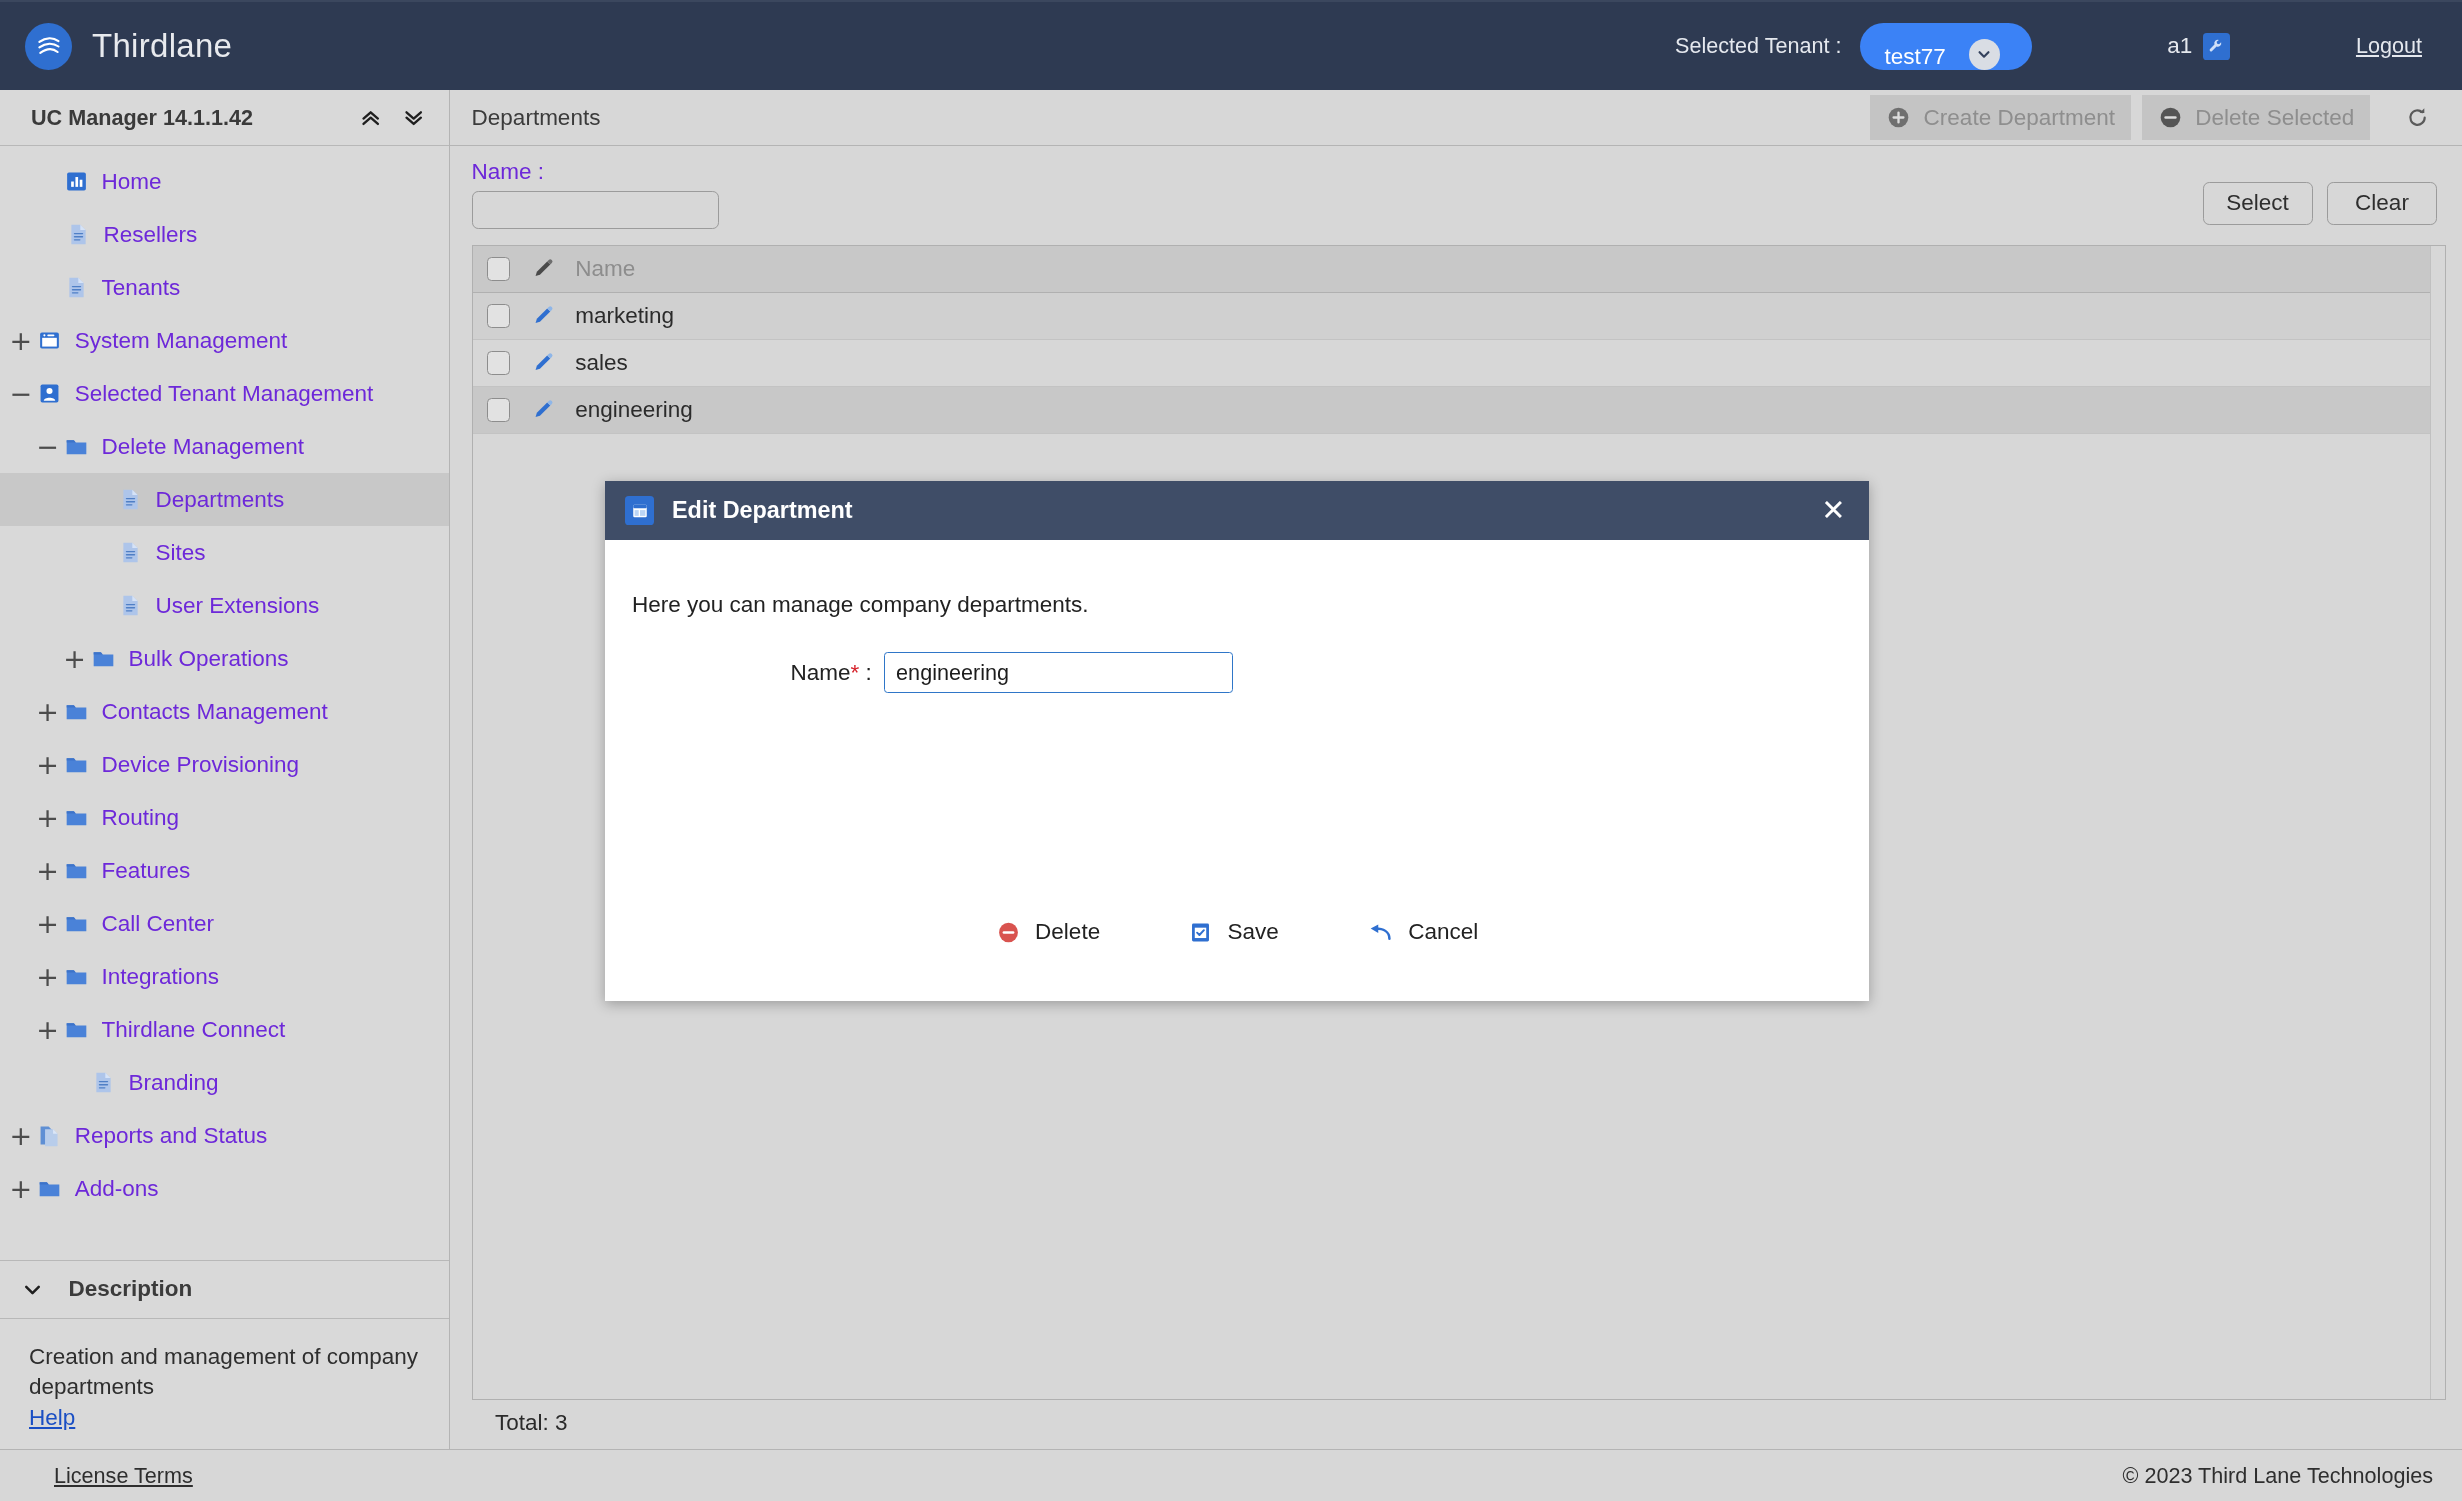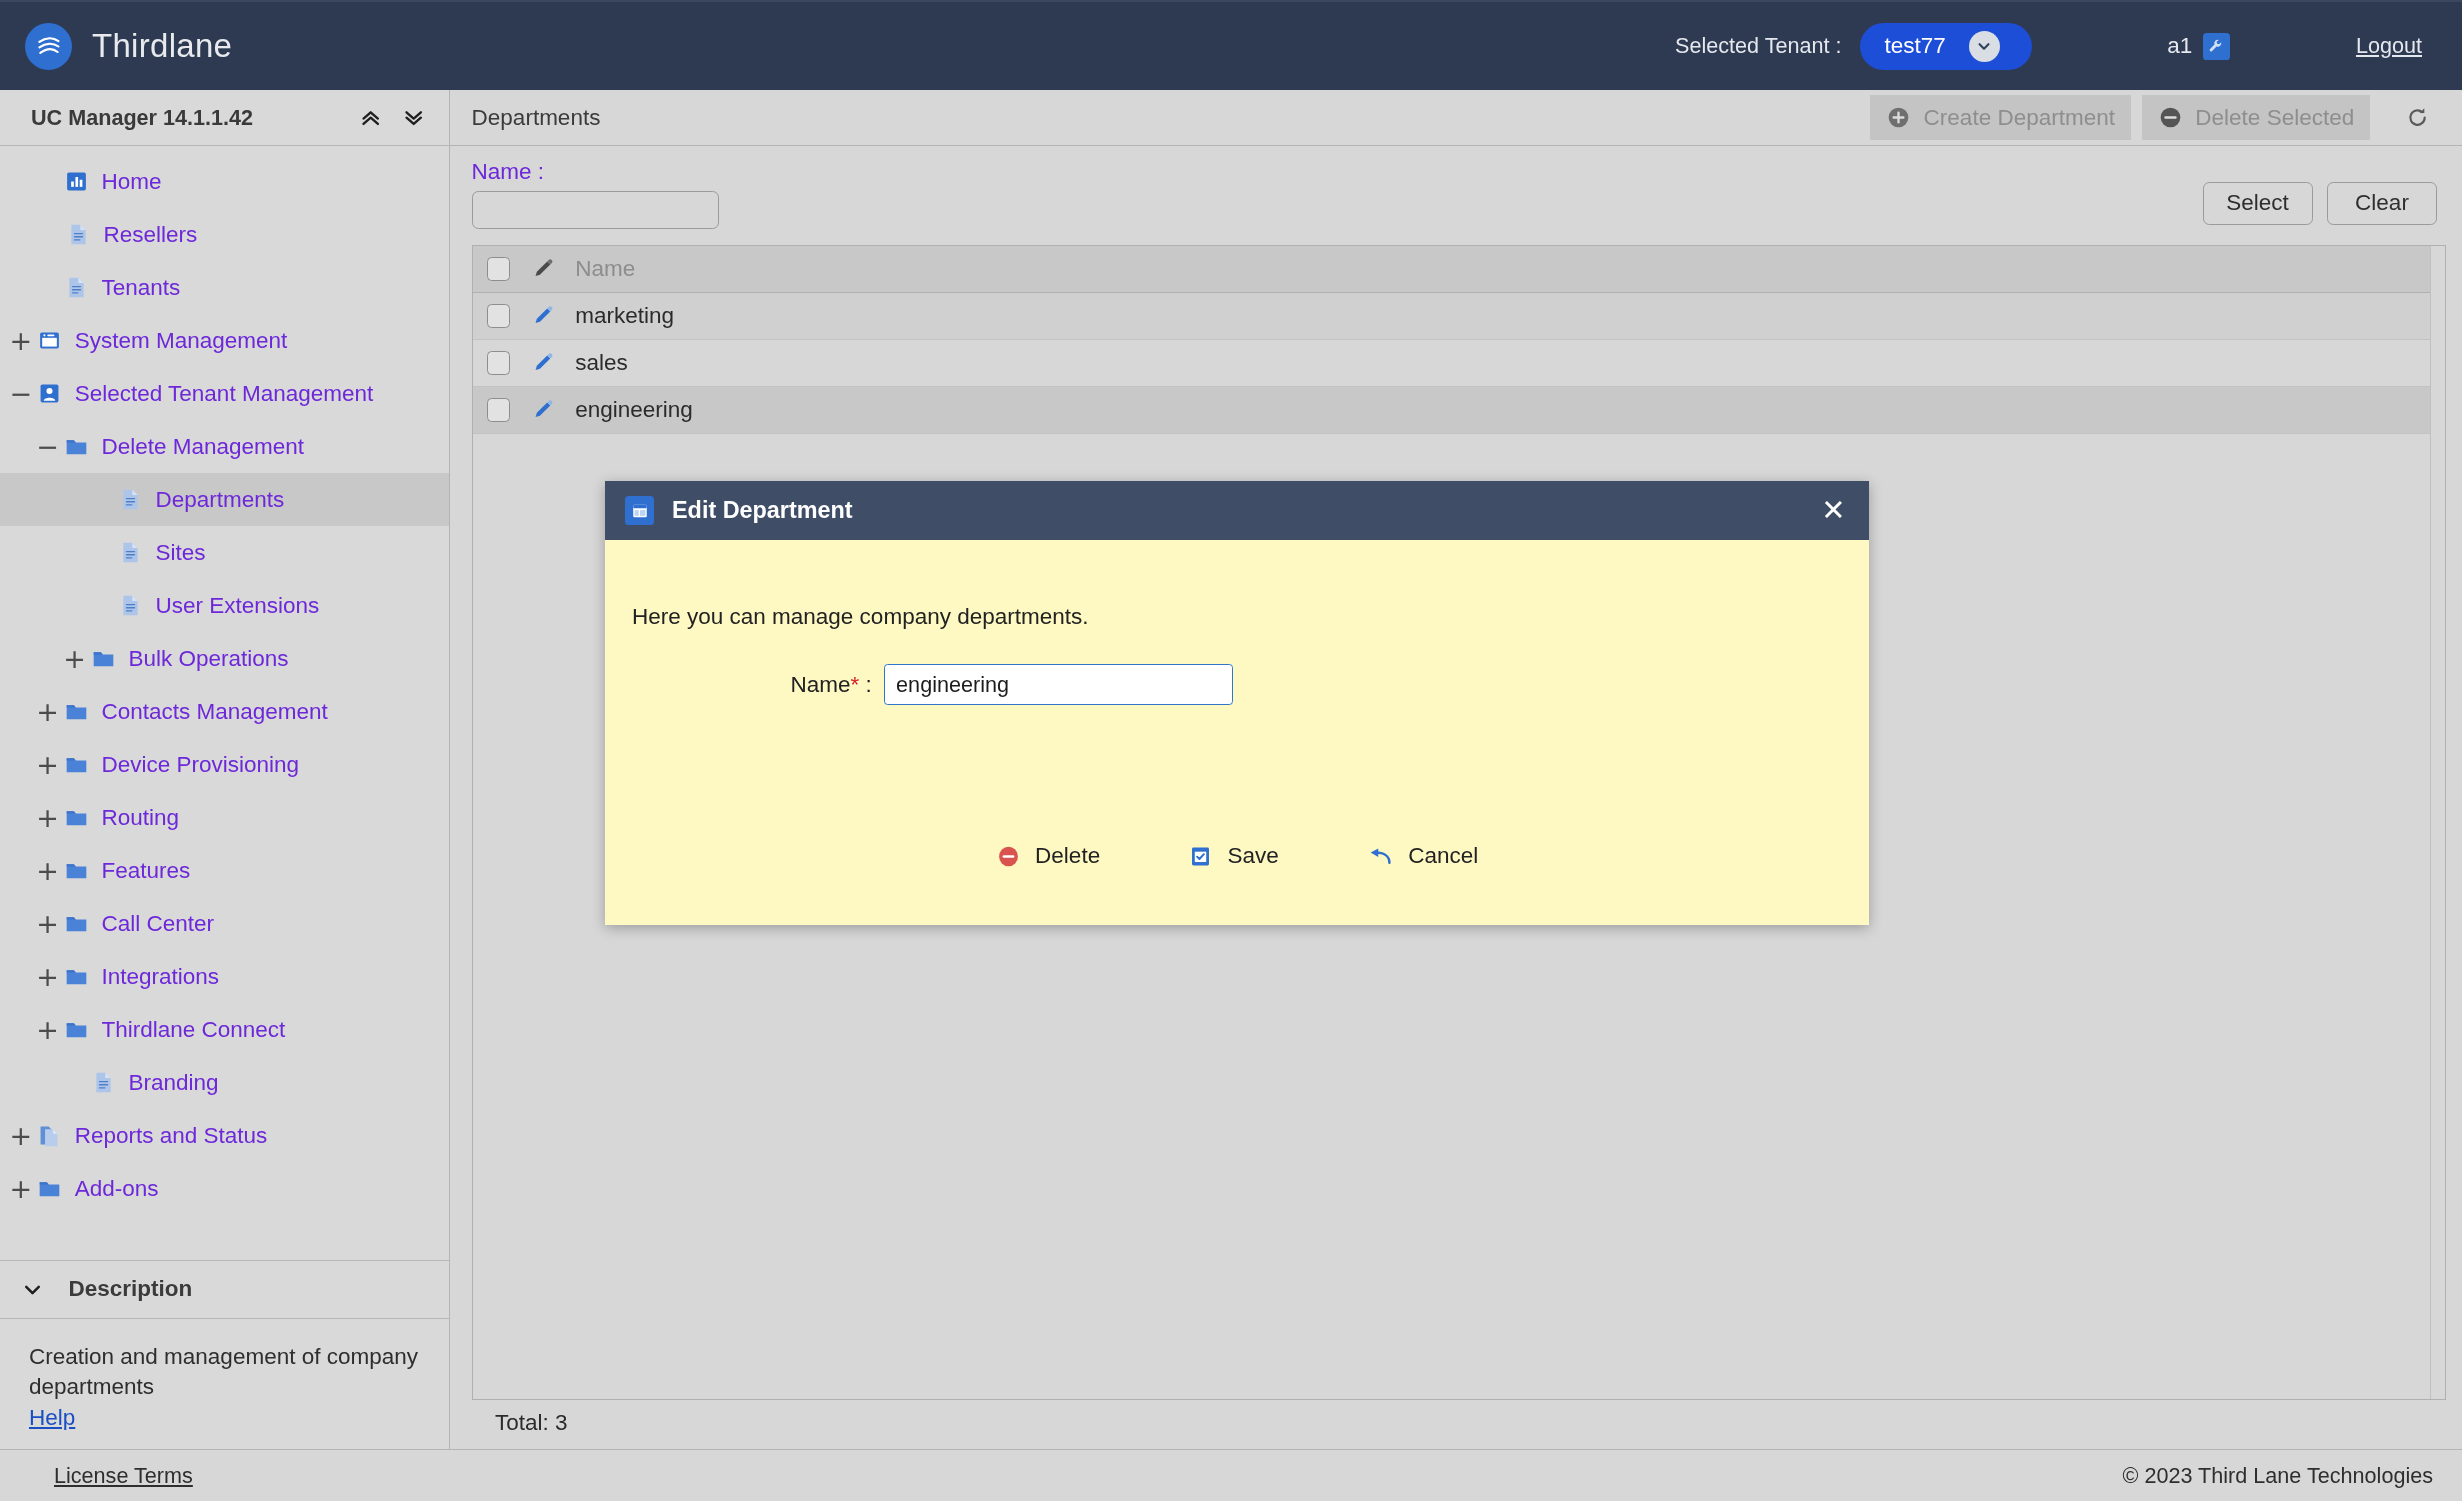--- a/index.html
+++ b/index.html
@@ -62,25 +62,25 @@
     display: flex;
     align-items: center;
   }
   .tenant-label {
     color: #e5e8ee;
     font-size: 21.6px;
     margin-right: 18px;
     white-space: nowrap;
   }
   .tenant-select {
-    background: #1d4ed8;
+    background: #3b82f6;
     border-radius: 25px;
     height: 47px;
     display: flex;
-    align-items: center;
+    align-items: flex-end;
     padding: 0 12.6px 0 25px;
     gap: 23px;
     cursor: pointer;
     min-width: 135px;
   }
   .tenant-select-value {
     color: #ffffff;
     font-size: 22.5px;
   }
   .tenant-caret {
@@ -413,27 +413,26 @@
     font-size: 21.6px;
     color: #2e2e2e;
   }
 
   
   .modal {
     position: absolute;
     left: 605px;
     top: 481px;
     width: 1264px;
-    height: 444px;
-    background: #fef9c3;
+    height: 520px;
+    background: #ffffff;
     box-shadow: 0 2.7px 12.6px rgba(0,0,0,0.28);
     display: flex;
     flex-direction: column;
     z-index: 50;
-    gap: 12px;
   }
   .modal-head {
     height: 59px;
     min-height: 59px;
     background: #3f4d67;
     display: flex;
     align-items: center;
     padding: 0 23.4px 0 20px;
     box-sizing: border-box;
   }

